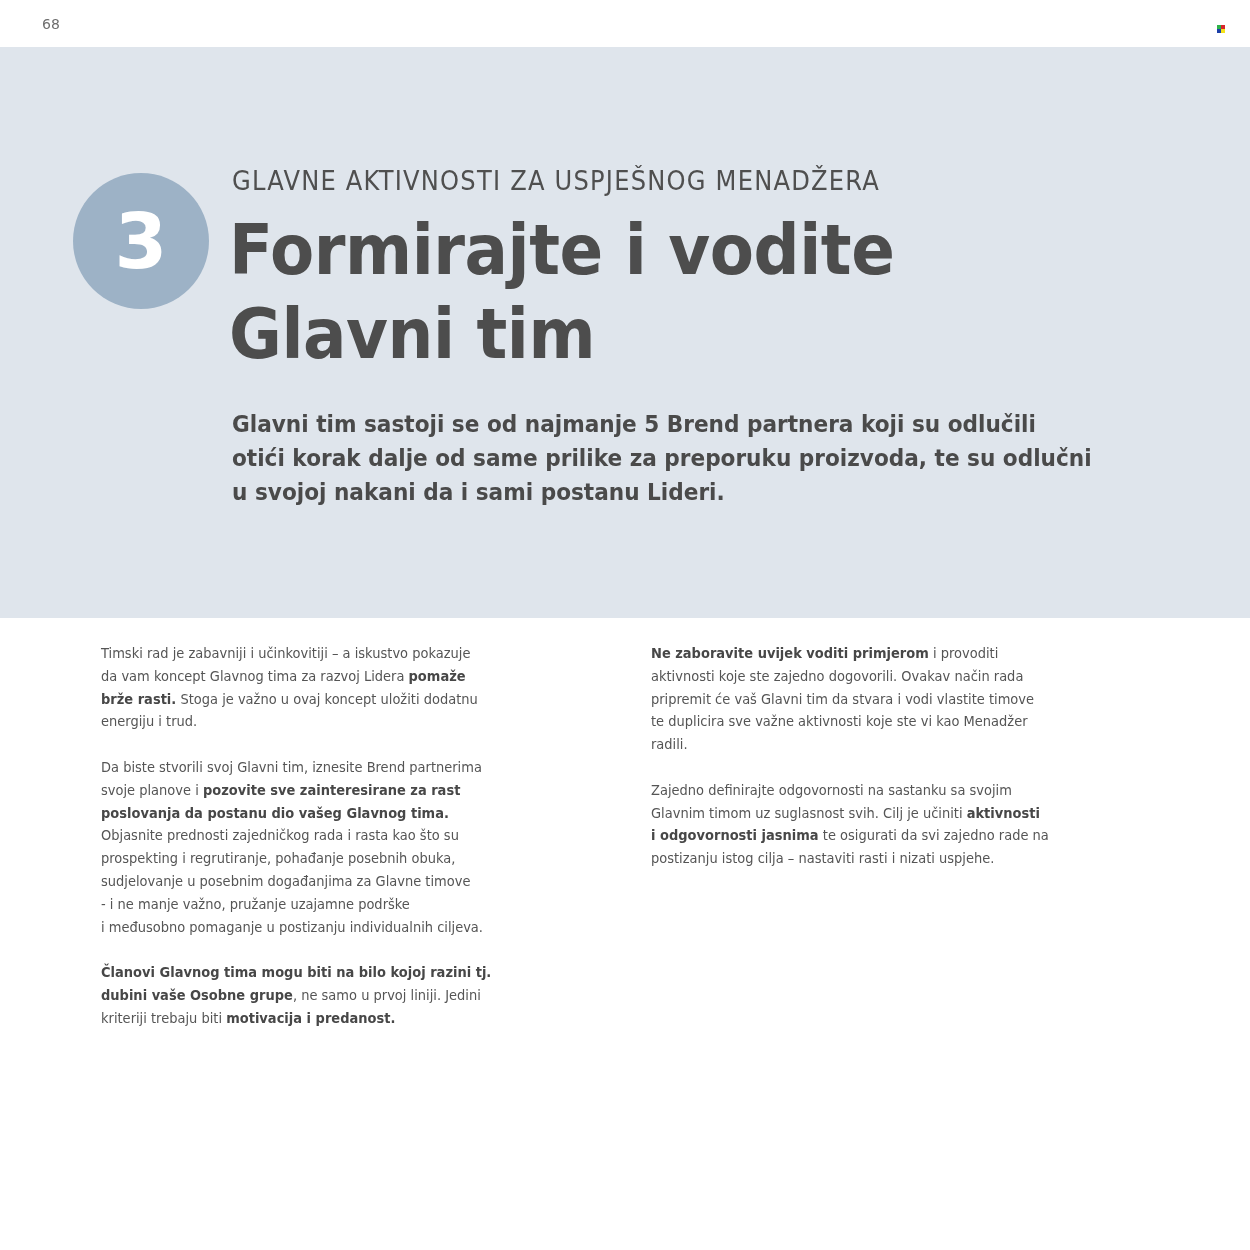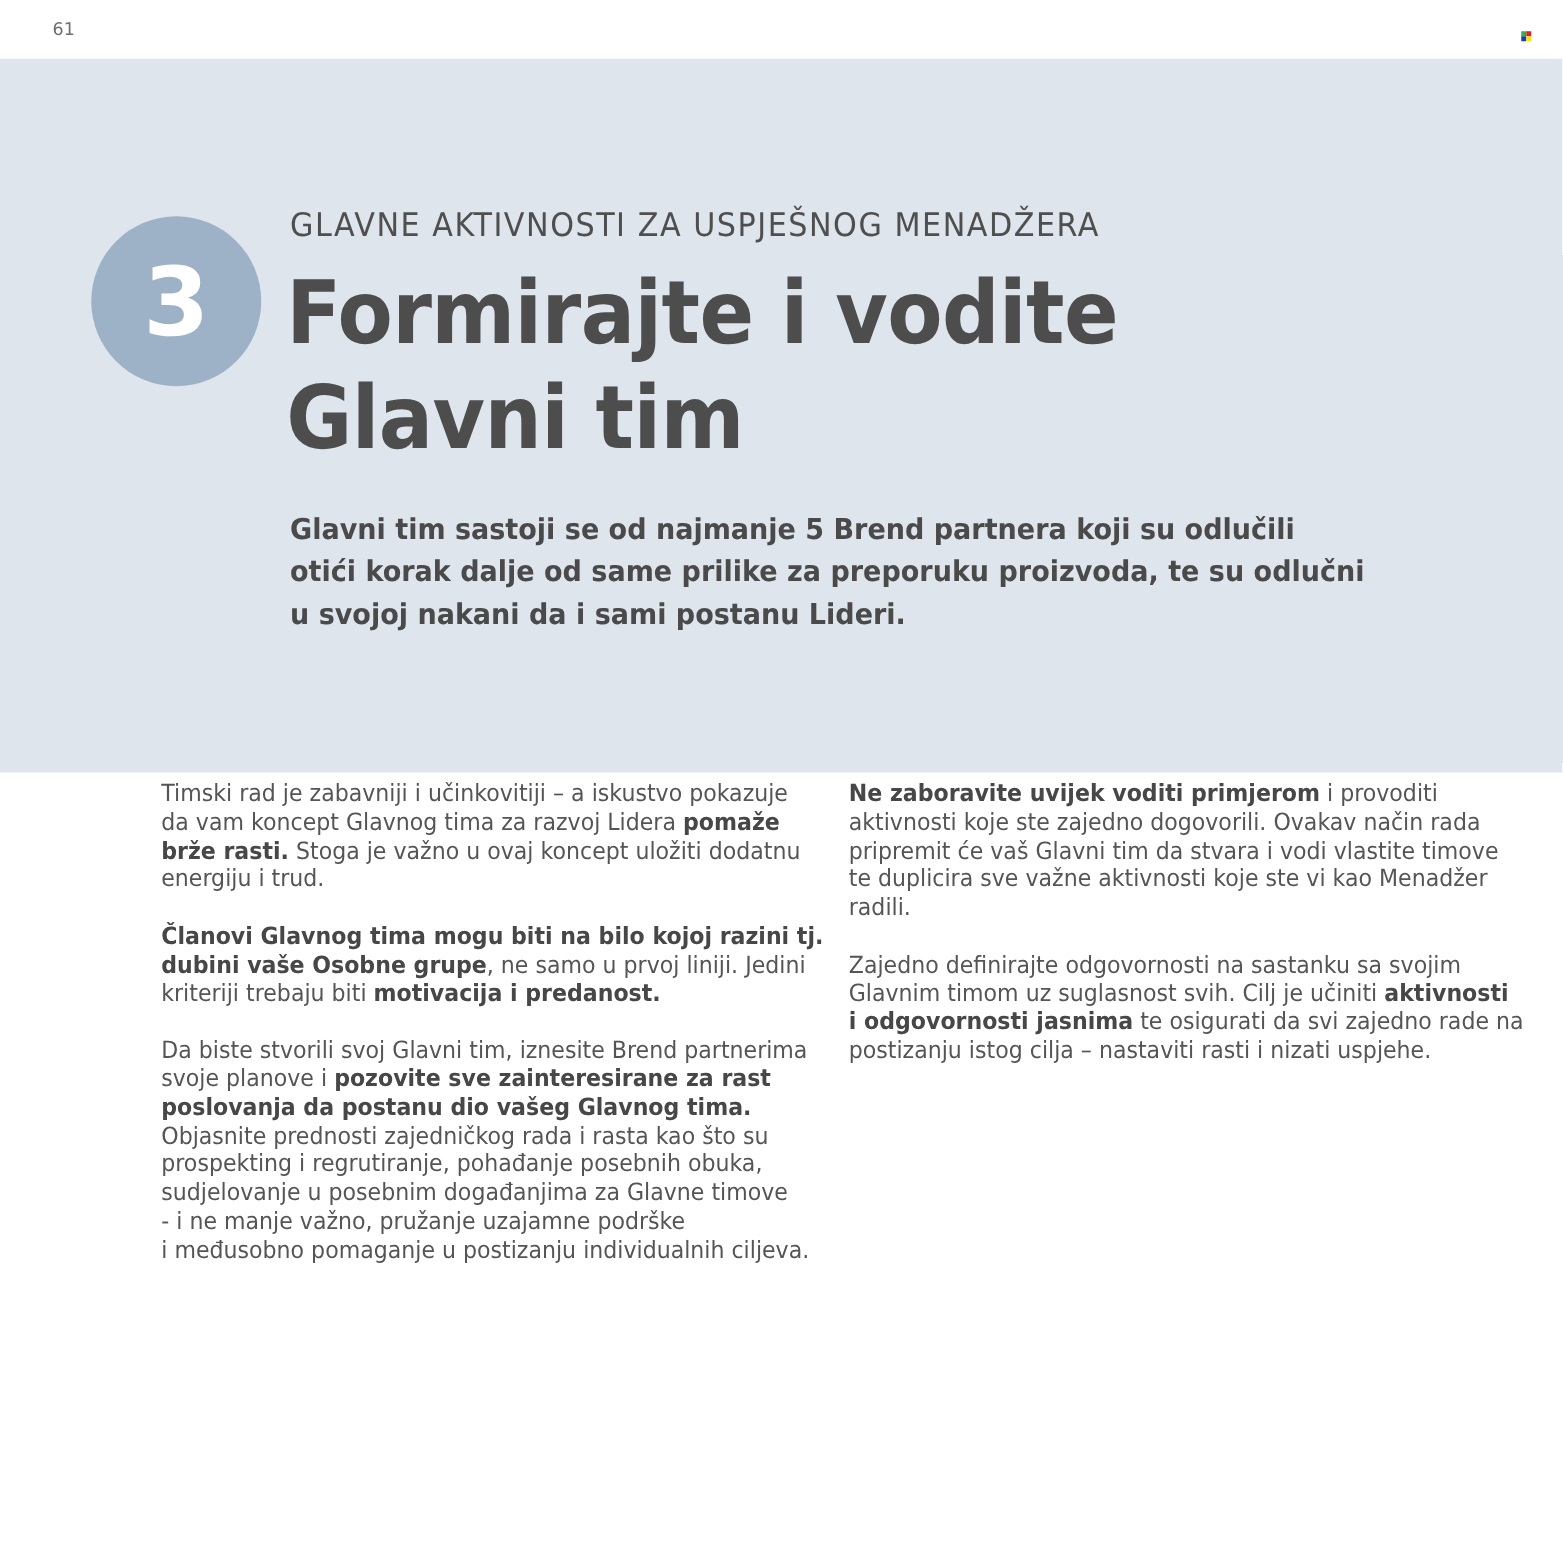--- a/index.html
+++ b/index.html
@@ -16,31 +16,31 @@
   .step-number { color:#ffffff; font-size:76px; font-weight:bold; font-family:"DejaVu Sans", sans-serif; line-height:1; margin-top:2px; }
 
   .kicker { position:absolute; left:232px; top:166px; font-size:26px; letter-spacing:1.3px; color:#4f4f4f; font-family:"DejaVu Sans", sans-serif; font-weight:normal; white-space:nowrap; transform:scaleX(0.93); transform-origin:left top; }
 
   .title { position:absolute; left:229px; top:208px; font-size:70px; line-height:84px; font-weight:bold; color:#4d4d4d; font-family:"DejaVu Sans", sans-serif; letter-spacing:-0.5px; transform:scaleX(0.92); transform-origin:left top; }
   .title span { display:block; white-space:nowrap; }
 
   .lead { position:absolute; left:232px; top:407px; width:900px; font-size:23px; line-height:34px; font-weight:bold; color:#4a4a4a; font-family:"DejaVu Sans", sans-serif; transform:scaleX(0.94); transform-origin:left top; }
   .lead span { display:block; white-space:nowrap; }
 
-  .col { position:absolute; top:624px; width:520px; font-size:19px; line-height:22.8px; color:#555555; font-family:"DejaVu Sans", sans-serif;margin-left:28px; }
+  .col { position:absolute; top:642px; width:520px; font-size:14px; line-height:22.8px; color:#555555; font-family:"DejaVu Sans", sans-serif; }
   .col-left { left:101px; }
   .col-right { left:651px; }
   .para { margin-bottom:22.8px; }
   .line { display:block; white-space:nowrap; transform:scaleX(0.93); transform-origin:left top; }
   .b { font-weight:bold; color:#474747; }
 </style>
 </head>
 <body>
 
-<div class="page-number">61</div>
+<div class="page-number">68</div>
 
 <div class="brand-mark">
   <span style="background:#2db34a"></span>
   <span style="background:#d7262b"></span>
   <span style="background:#1c3fa8"></span>
   <span style="background:#f3e21a"></span>
 </div>
 
 <section class="hero"></section>
 
@@ -62,33 +62,33 @@
 </div>
 
 <div class="col col-left">
   <p class="para">
     <span class="line">Timski rad je zabavniji i učinkovitiji – a iskustvo pokazuje</span>
     <span class="line"><span>da vam koncept Glavnog tima za razvoj Lidera </span><span class="b">pomaže</span></span>
     <span class="line"><span class="b">brže rasti.</span><span> Stoga je važno u ovaj koncept uložiti dodatnu</span></span>
     <span class="line">energiju i trud.</span>
   </p>
   <p class="para">
-    <span class="line b">Članovi Glavnog tima mogu biti na bilo kojoj razini tj.</span>
-    <span class="line"><span class="b">dubini vaše Osobne grupe</span><span>, ne samo u prvoj liniji. Jedini</span></span>
-    <span class="line"><span>kriteriji trebaju biti </span><span class="b">motivacija i predanost.</span></span>
-  </p>
-  <p class="para">
     <span class="line">Da biste stvorili svoj Glavni tim, iznesite Brend partnerima</span>
     <span class="line"><span>svoje planove i </span><span class="b">pozovite sve zainteresirane za rast</span></span>
     <span class="line b">poslovanja da postanu dio vašeg Glavnog tima.</span>
     <span class="line">Objasnite prednosti zajedničkog rada i rasta kao što su</span>
     <span class="line">prospekting i regrutiranje, pohađanje posebnih obuka,</span>
     <span class="line">sudjelovanje u posebnim događanjima za Glavne timove</span>
     <span class="line">- i ne manje važno, pružanje uzajamne podrške</span>
     <span class="line">i međusobno pomaganje u postizanju individualnih ciljeva.</span>
+  </p>
+  <p class="para">
+    <span class="line b">Članovi Glavnog tima mogu biti na bilo kojoj razini tj.</span>
+    <span class="line"><span class="b">dubini vaše Osobne grupe</span><span>, ne samo u prvoj liniji. Jedini</span></span>
+    <span class="line"><span>kriteriji trebaju biti </span><span class="b">motivacija i predanost.</span></span>
   </p>
 </div>
 
 <div class="col col-right">
   <p class="para">
     <span class="line"><span class="b">Ne zaboravite uvijek voditi primjerom</span><span> i provoditi</span></span>
     <span class="line">aktivnosti koje ste zajedno dogovorili. Ovakav način rada</span>
     <span class="line">pripremit će vaš Glavni tim da stvara i vodi vlastite timove</span>
     <span class="line">te duplicira sve važne aktivnosti koje ste vi kao Menadžer</span>
     <span class="line">radili.</span>

